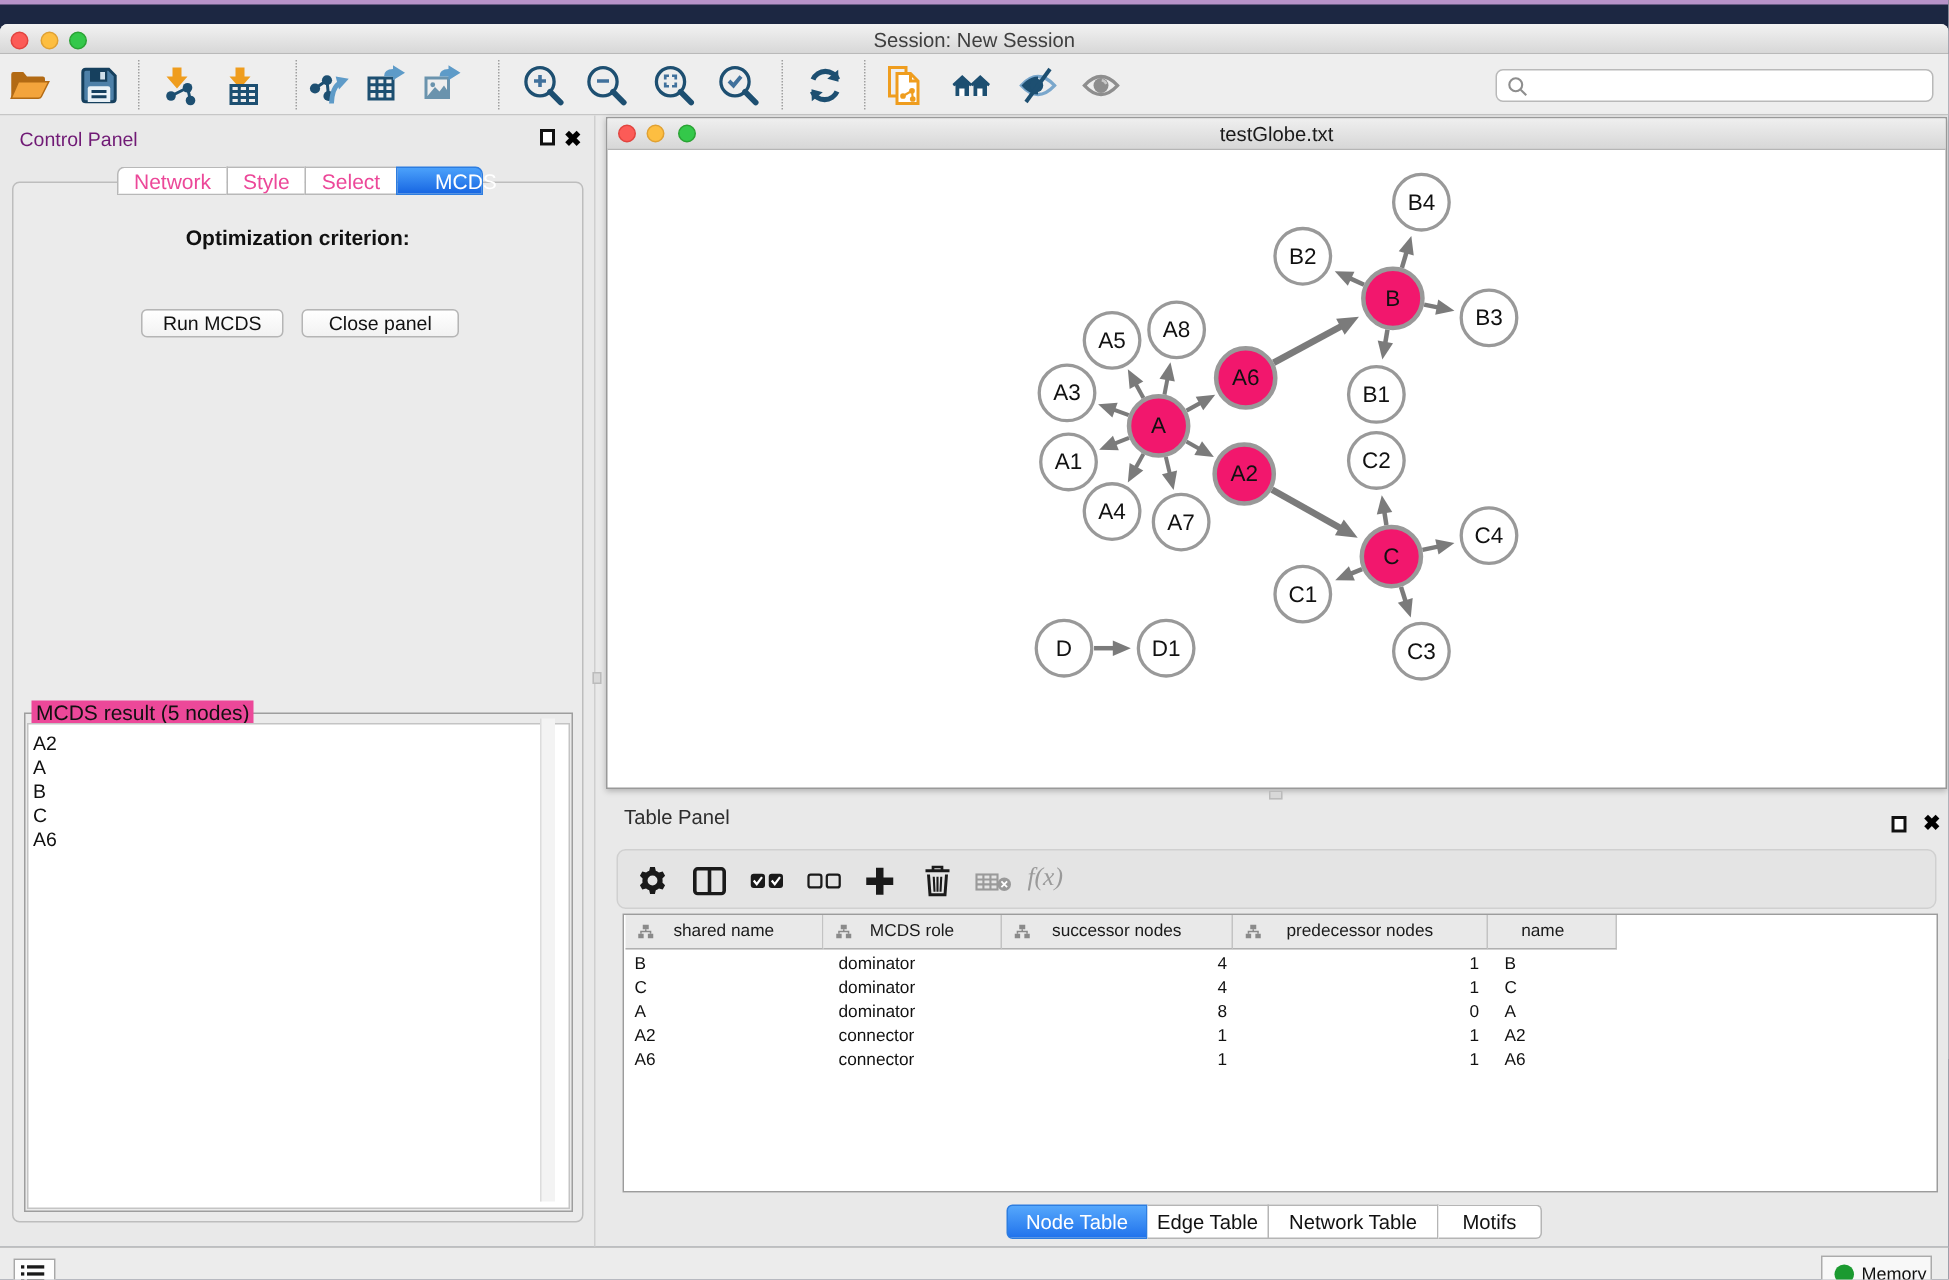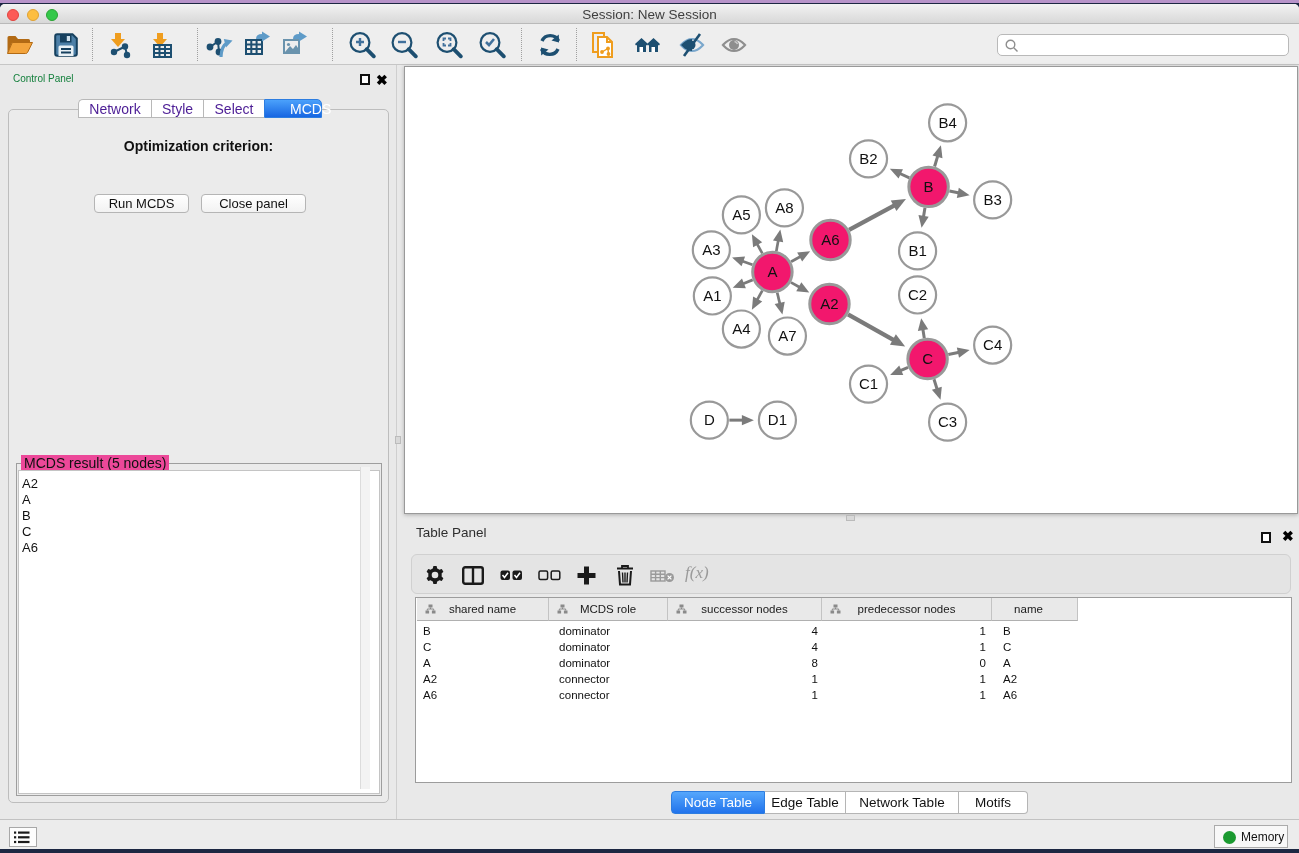--- a/index.html
+++ b/index.html
@@ -1,42 +1,42 @@
 <!DOCTYPE html>
 <html><head>
 <meta charset="utf-8">
 <style>
 * { margin:0; padding:0; box-sizing:border-box; }
 html,body { width:1299px; height:853px; overflow:hidden; font-family:"Liberation Sans",sans-serif; }
 body { position:relative; background:#1c2742; }
 .abs { position:absolute; }
 #wall-top { left:0; top:0; width:1299px; height:3px; background:#b793c9; }
-#app { left:0; top:4px; width:1299px; height:690px; background:#ececec; border-radius:5px 5px 0 0; }
+#app { left:0; top:16px; width:1299px; height:690px; background:#ececec; border-radius:5px 5px 0 0; }
 
 #titlebar { left:0; top:0; width:1299px; height:20px; border-radius:5px 5px 0 0;
   background:linear-gradient(#f2f2f2,#d8d8d8); border-bottom:1px solid #b9b9b9; }
 .tl { position:absolute; width:12px; height:12px; border-radius:50%; top:5px; }
 #titlebar .t1 { left:7px;  background:#fc5b57; border:1px solid #e1443f; }
 #titlebar .t2 { left:27px; background:#fdbe41; border:1px solid #e0a133; }
 #titlebar .t3 { left:46px; background:#34c84a; border:1px solid #2aa334; }
 #titletext { left:0; top:3px; width:1299px; text-align:center; font-size:13.5px; color:#3f3f3f; }
 
 #toolbar { left:0; top:20px; width:1299px; height:41px; background:#eeeeee; border-bottom:1px solid #c6c6c6; }
 .tbi { position:absolute; top:7px; }
 .tbsep { position:absolute; top:4px; width:0; height:33px; border-left:1px dotted #9f9f9f; }
 #searchbox { left:997px; top:10px; width:292px; height:22px; background:#fff; border:1px solid #b9b9b9; border-radius:5px; }
 
 #mainarea { left:0; top:61px; width:1299px; height:754px; background:#e9e9e9; }
 #vdivider { left:396px; top:0px; width:1px; height:754px; background:#cfcfcf; }
 
-#cp-title { left:13px; top:8px; font-size:10px; color:#15803d; }
+#cp-title { left:13px; top:8px; font-size:13px; color:#701a75; }
 #cp-float { left:360px; top:9px; width:10px; height:11px; border:2px solid #111; background:#fff; }
 #cp-close { left:376px; top:7px; font-size:14px; color:#000; font-weight:bold; }
 #cp-pane { left:8px; top:44px; width:381px; height:694px; background:#ebebeb; border:1px solid #bdbdbd; border-radius:5px; }
-.cptab { position:absolute; top:34px; height:19px; font-size:14px; color:#4c1d95; text-align:center;
+.cptab { position:absolute; top:34px; height:19px; font-size:14px; color:#ec4899; text-align:center;
    background:#fff; border:1px solid #b8b8b8; line-height:18px; }
 #tab-network { left:78px; width:73px; border-radius:5px 0 0 0; border-right:none; }
 #tab-style  { left:151px; width:52px; border-right:none;text-align:center; }
 #tab-select { left:203px; width:61px; border-right:none; }
 #tab-mcds   { left:264px; width:58px; border-radius:0 5px 0 0; background:linear-gradient(#4ba1fb,#1766e2); color:#fff; border-color:#2d7de0;padding-left:25px; }
 #opt-label { left:0px; top:73px; width:397px; text-align:center; font-size:14px; color:#111;font-weight:bold; }
 #dropdown { left:43px; top:95px; width:312px; height:20px; background:#fff; border:1px solid #b5b5b5; border-radius:4px; }
 #dropdown span { position:absolute; left:10px; top:1px; font-size:14px; color:#111; }
 #dd-btn { position:absolute; right:-1px; top:-1px; width:19px; height:20px; border-radius:0 4px 4px 0;
   background:linear-gradient(#4ba1fb,#1766e2); }
@@ -208,20 +208,26 @@
           <div class="it">A2</div>
           <div class="it">A</div>
           <div class="it">B</div>
           <div class="it">C</div>
           <div class="it">A6</div>
       <div id="fs-scroll"></div>
     </div>
   </div>
 
   <div class="abs" style="left:404px;top:1px;width:894px;height:448px;background:#fff;border:1px solid #999;box-shadow:0 1px 4px rgba(0,0,0,0.25)">
+    <div style="position:absolute;left:0;top:0;width:892px;height:21px;background:linear-gradient(#efefef,#d7d7d7);border-bottom:1px solid #b5b5b5">
+      <div class="tl" style="left:7px;top:4px;background:#fc5b57;border:1px solid #e1443f"></div>
+      <div class="tl" style="left:26px;top:4px;background:#fdbe41;border:1px solid #e0a133"></div>
+      <div class="tl" style="left:47px;top:4px;background:#34c84a;border:1px solid #2aa334"></div>
+      <div style="position:absolute;left:0;top:3px;width:892px;text-align:center;font-size:13.5px;color:#1a1a1a">testGlobe.txt</div>
+    </div>
     <svg style="position:absolute;left:0;top:20px" width="892" height="426" viewBox="0 0 891 424">
 <line x1="347.3" y1="191.9" x2="337.2" y2="195.9" stroke="#7b7b7b" stroke-width="2.7"></line>
 <polygon points="327.4,199.8 336.6,190.5 340.5,200.2" fill="#7b7b7b"></polygon>
 <line x1="347.1" y1="176.8" x2="336.6" y2="173.0" stroke="#7b7b7b" stroke-width="2.7"></line>
 <polygon points="326.7,169.5 339.7,168.6 336.2,178.4" fill="#7b7b7b"></polygon>
 <line x1="356.9" y1="202.6" x2="351.5" y2="212.4" stroke="#7b7b7b" stroke-width="2.7"></line>
 <polygon points="346.5,221.7 347.7,208.6 356.8,213.6" fill="#7b7b7b"></polygon>
 <line x1="356.9" y1="165.4" x2="351.5" y2="155.6" stroke="#7b7b7b" stroke-width="2.7"></line>
 <polygon points="346.5,146.3 356.8,154.4 347.7,159.4" fill="#7b7b7b"></polygon>
 <line x1="371.8" y1="204.6" x2="374.6" y2="216.4" stroke="#7b7b7b" stroke-width="2.7"></line>

